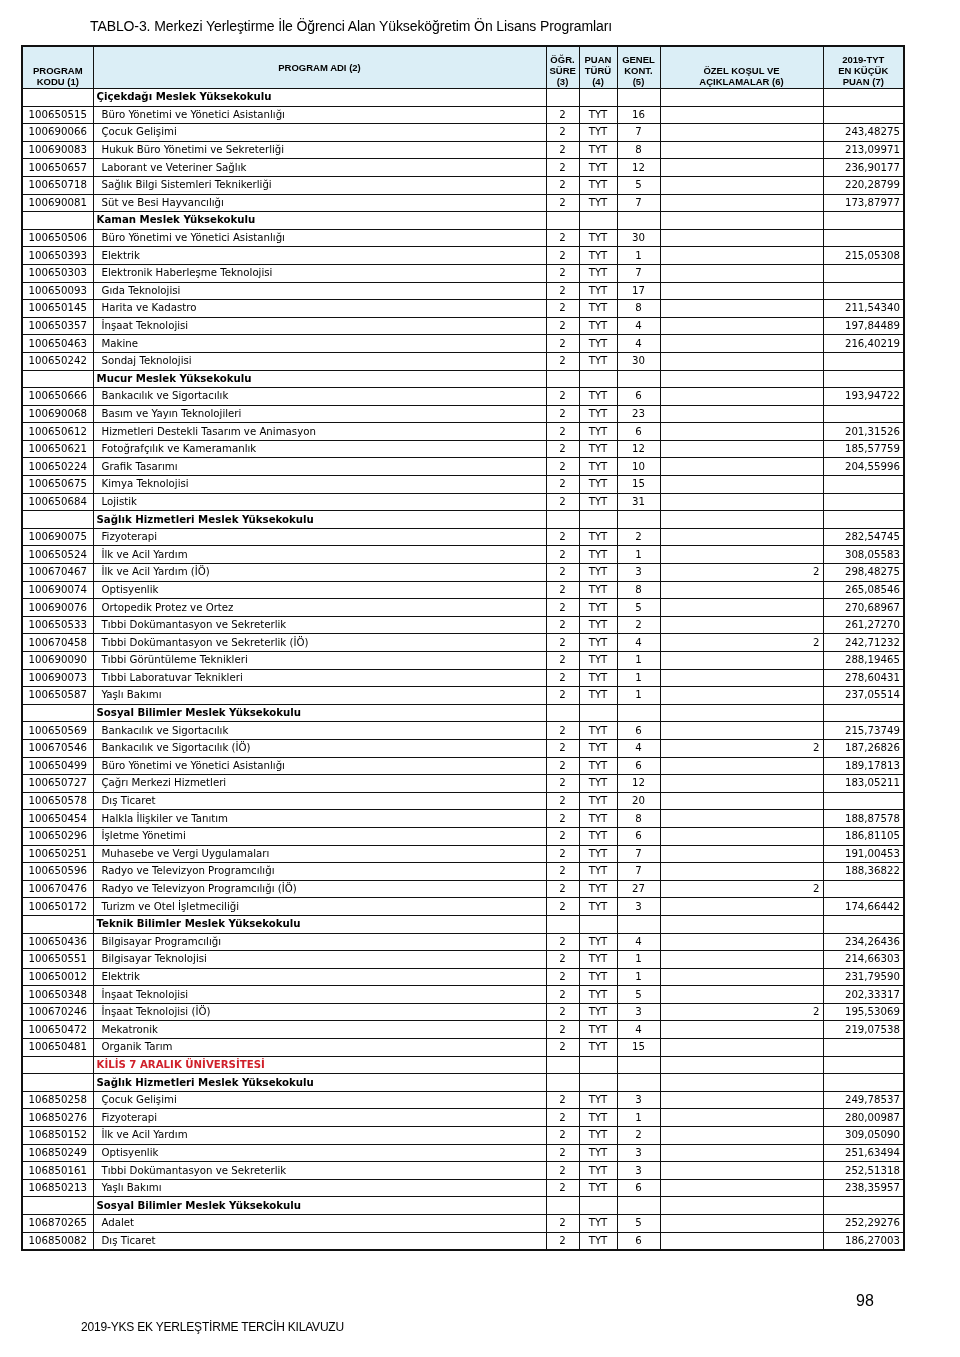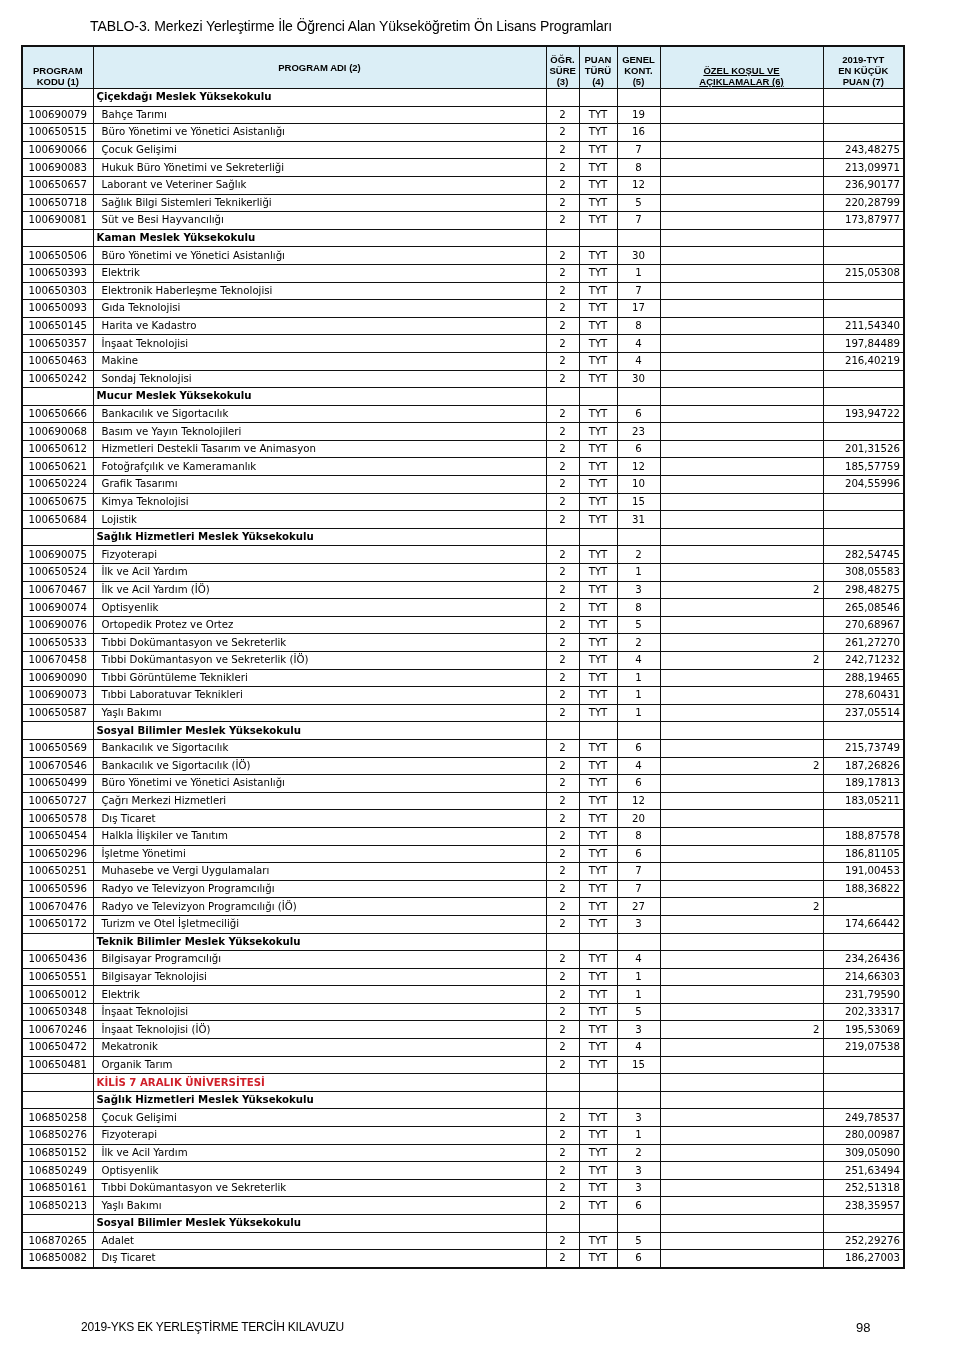--- a/index.html
+++ b/index.html
@@ -2,30 +2,30 @@
 <html><head>
 <meta charset="utf-8">
 <style>
   html, body { margin:0; padding:0; background:#ffffff; }
   body { width:960px; height:1357px; position:relative; font-family:"Liberation Sans", sans-serif; color:#000; }
   .title { position:absolute; left:90px; top:18px; font-family:"Liberation Sans", sans-serif; font-weight:normal; font-size:14px; letter-spacing:-0.1px; }
   table.main { position:absolute; left:21px; top:45px; width:882px; border-collapse:collapse; table-layout:fixed; border:2px solid #111; }
   table.main th, table.main td { border:1.3px solid #111; padding:0 3px; overflow:hidden; white-space:nowrap; }
   table.main thead th { background:#dbeef6; font-family:"Liberation Sans", sans-serif; font-weight:bold; font-size:9.5px; line-height:11px; height:40px; text-align:center; vertical-align:bottom; padding-bottom:1px; }
   table.main thead th.name { vertical-align:middle;margin-top:48px; }
-  table.main thead th.ozel { vertical-align:bottom;text-decoration:underline; }
+  table.main thead th.ozel { vertical-align:bottom; }
   table.main tbody td { height:16.6px; font-family:"DejaVu Sans", sans-serif; font-size:10.2px; line-height:16px; padding-top:0; padding-bottom:0; }
   td.code { text-align:center; }
   td.pname { padding-left:8px !important; }
   td.c { text-align:center; }
   td.r { text-align:right; }
   tr.section td.pname { padding-left:3px !important; font-weight:bold; }
   tr.uni td.pname { padding-left:3px !important; font-weight:bold; color:#d0202a; }
   .footer-left { position:absolute; left:81px; top:1320px; font-size:12px; letter-spacing:-0.2px; }
-  .footer-right { position:absolute; left:856px; top:1320px; font-size:13px; }
+  .footer-right { position:absolute; left:856px; top:1292px; font-size:16px; }
 </style>
 </head>
 <body>
 
 <div class="title">TABLO-3. Merkezi Yerleştirme İle Öğrenci Alan Yükseköğretim Ön Lisans Programları</div>
 
 <table class="main">
   <colgroup>
     <col style="width:71px">
     <col style="width:453px">
@@ -50,29 +50,20 @@
       <tr class="section">
         <td class="code"></td>
         <td class="pname">Çiçekdağı Meslek Yüksekokulu</td>
         <td class="c"></td>
         <td class="c"></td>
         <td class="c"></td>
         <td class="r"></td>
         <td class="r"></td>
       </tr>
       <tr>
-        <td class="code">100690079</td>
-        <td class="pname">Bahçe Tarımı</td>
-        <td class="c">2</td>
-        <td class="c">TYT</td>
-        <td class="c">19</td>
-        <td class="r"></td>
-        <td class="r"></td>
-      </tr>
-      <tr>
         <td class="code">100650515</td>
         <td class="pname">Büro Yönetimi ve Yönetici Asistanlığı</td>
         <td class="c">2</td>
         <td class="c">TYT</td>
         <td class="c">16</td>
         <td class="r"></td>
         <td class="r"></td>
       </tr>
       <tr>
         <td class="code">100690066</td>

